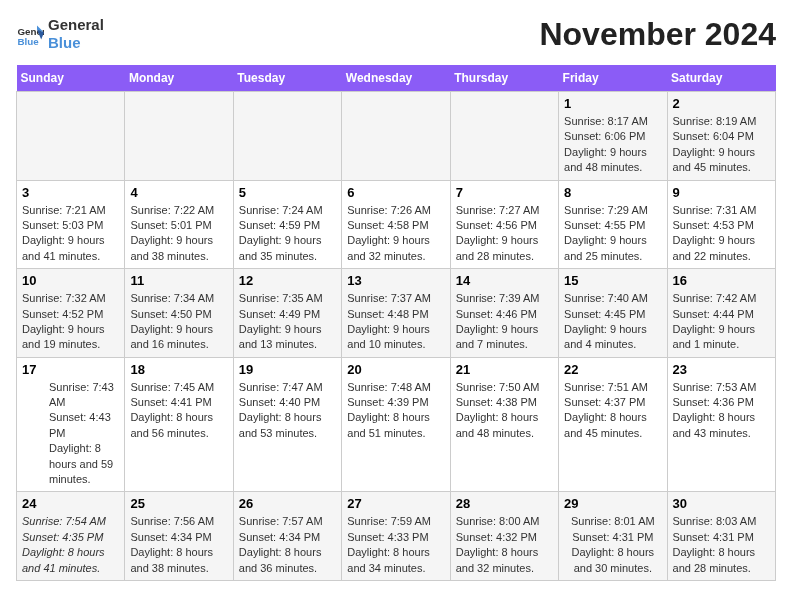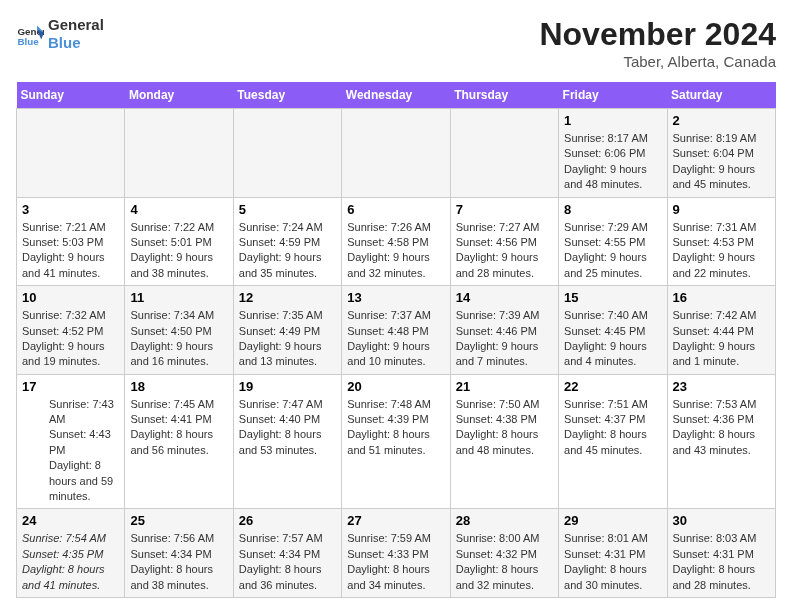--- a/index.html
+++ b/index.html
@@ -89,21 +89,20 @@
       <polygon points="30,8 40,18 30,14" fill="#4a90d9"></polygon>
       <polygon points="30,14 40,18 36,28" fill="#2a5a9f"></polygon>
     </svg>
     <div style="display:flex;flex-direction:column;line-height:1.2;">
       <span style="font-size:15px;font-weight:bold;color:#333;">General</span>
       <span style="font-size:15px;font-weight:bold;color:#4a90d9;">Blue</span>
     </div>
   </div>
   <div class="title-block">
     <div class="month-title">November 2024</div>
-    <div class="location">Taber, Alberta, Canada</div>
   </div>
 </div>
 
 <table>
   <thead>
     <tr>
     <th>Sunday</th>
         <th>Monday</th>
         <th>Tuesday</th>
         <th>Wednesday</th>
@@ -290,21 +289,21 @@
 Daylight: 8 hours and 34 minutes.</div>
         </td>
         <td>
           <span class="day-num">28</span>
           <div class="day-info" style="white-space: pre-line;">Sunrise: 8:00 AM
 Sunset: 4:32 PM
 Daylight: 8 hours and 32 minutes.</div>
         </td>
         <td>
           <span class="day-num">29</span>
-          <div class="day-info" style="white-space: pre-line;">Sunrise: 8:01 AM
+          <div class="day-info" style="white-space: pre-line; text-align: center;">Sunrise: 8:01 AM
 Sunset: 4:31 PM
 Daylight: 8 hours and 30 minutes.</div>
         </td>
         <td>
           <span class="day-num">30</span>
           <div class="day-info" style="white-space: pre-line;">Sunrise: 8:03 AM
 Sunset: 4:31 PM
 Daylight: 8 hours and 28 minutes.</div>
         </td>
       </tr>

